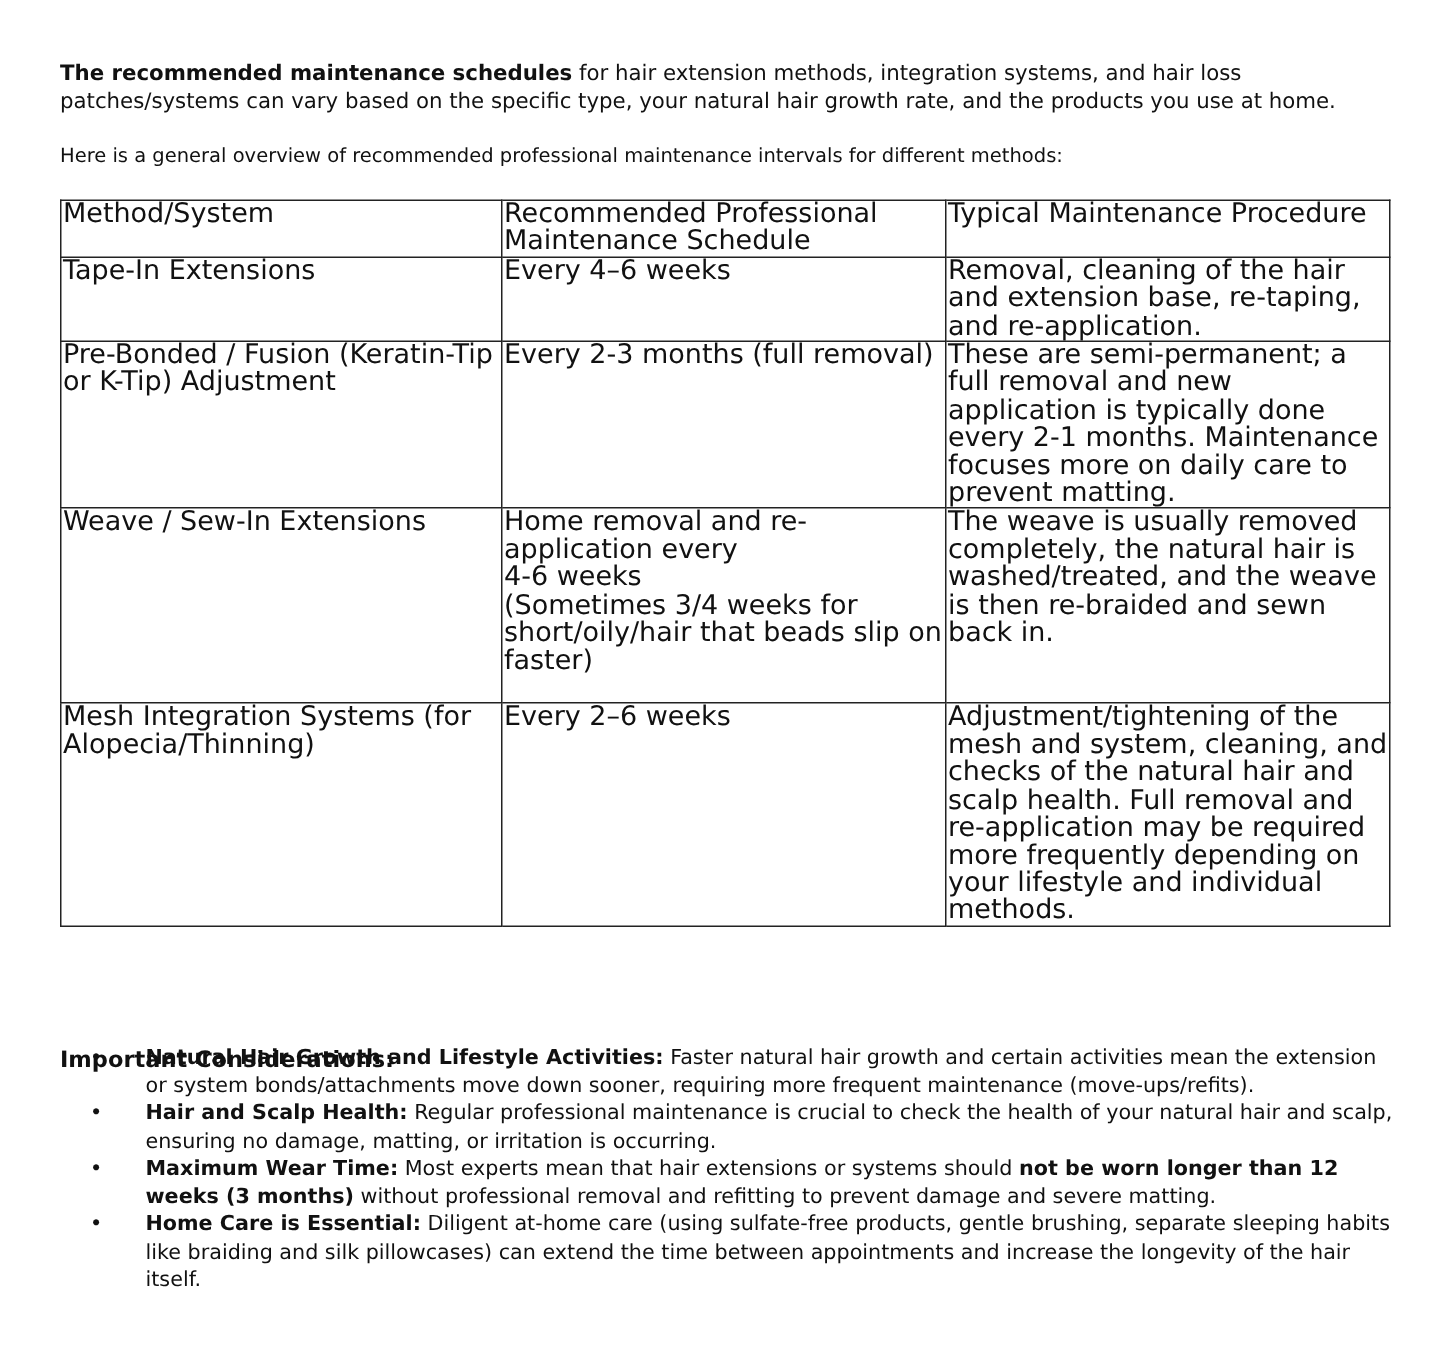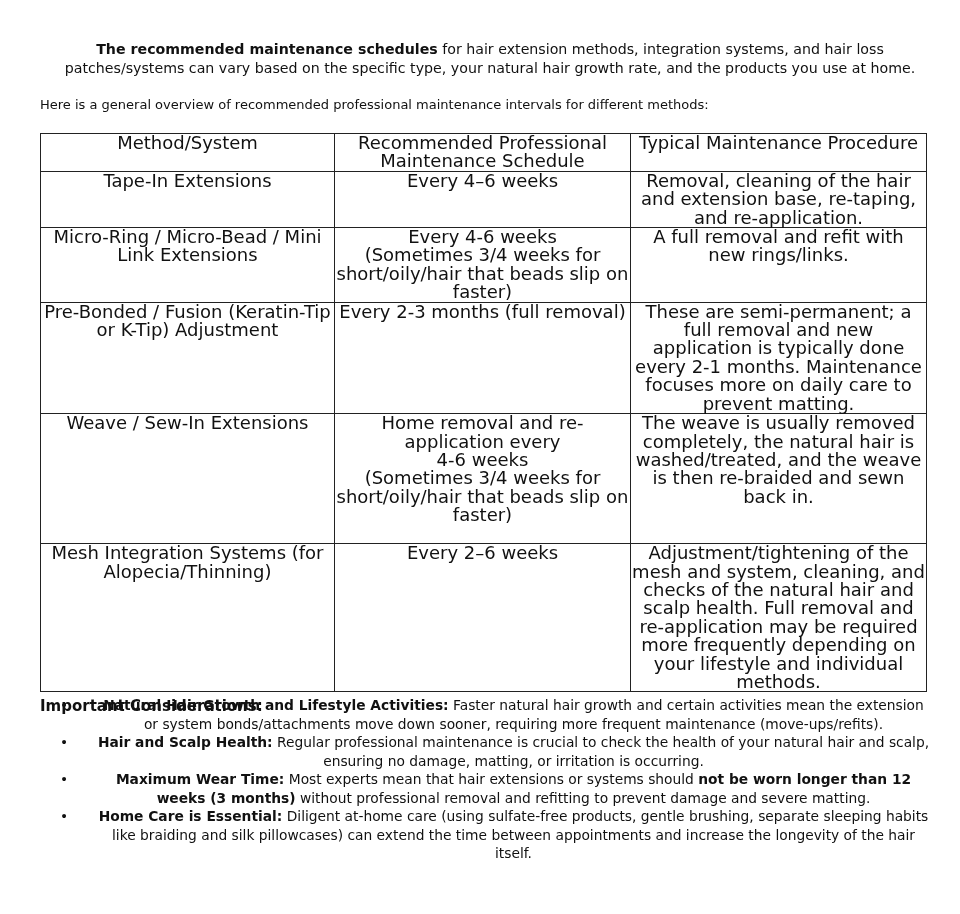--- a/index.html
+++ b/index.html
@@ -1,17 +1,17 @@
 <!DOCTYPE html>
 <html><head>
 <meta charset="utf-8">
 <style>
   html, body { margin:0; padding:0; background:#ffffff; }
   body { width:960px; height:914px; overflow:hidden; font-family:"DejaVu Sans", sans-serif; color:#111; }
-  .page { position:relative; width:960px; height:736px;text-align:center; }
+  .page { position:relative; width:960px; height:736px; }
   .intro { position:absolute; left:40px; top:40px; width:900px; font-size:14.2px; line-height:19px; }
   .intro b { font-weight:bold; }
   .overview { position:absolute; left:40px; top:95px; font-size:13px; line-height:19px; }
   table.sched { position:absolute; left:40px; top:133px; border-collapse:collapse; font-size:18px; line-height:18.4px; table-layout:fixed; }
   table.sched td { border:1.5px solid #222; vertical-align:top; padding:0 1px; }
   table.sched col.c1 { width:294px; }
   table.sched col.c2 { width:296px; }
   table.sched col.c3 { width:296px; }
   .bold { font-weight:normal; }
   .considerations-title { position:absolute; left:40px; top:660px; font-size:15px; font-weight:bold;margin-top:37px; }
@@ -41,25 +41,20 @@
       <td>Method/System</td>
       <td>Recommended Professional Maintenance Schedule</td>
       <td>Typical Maintenance Procedure</td>
     </tr>
     <tr style="height:56px;">
       <td class="bold">Tape-In Extensions</td>
       <td><span>Every </span><span class="bold">4–6 weeks</span></td>
       <td>Removal, cleaning of the hair and extension base, re-taping, and re-application.</td>
     </tr>
     <tr>
-      <td class="bold">Micro-Ring / Micro-Bead / Mini Link Extensions</td>
-      <td><span>Every </span><span class="bold">4-6 weeks</span><br><span>(Sometimes 3/4 weeks for short/oily/hair that beads slip on faster)</span></td>
-      <td>A full removal and refit with new rings/links.</td>
-    </tr>
-    <tr>
       <td class="bold">Pre-Bonded / Fusion (Keratin-Tip or K-Tip) Adjustment</td>
       <td><span>Every </span><span class="bold">2-3 months</span><span> (full removal)</span></td>
       <td>These are semi-permanent; a full removal and new application is typically done every 2-1 months. Maintenance focuses more on daily care to prevent matting.</td>
     </tr>
     <tr style="height:130px;">
       <td class="bold">Weave / Sew-In Extensions</td>
       <td><span>Home removal and re-application every </span><br><span class="bold">4-6 weeks</span><br><span>(Sometimes 3/4 weeks for short/oily/hair that beads slip on faster)</span></td>
       <td>The weave is usually removed completely, the natural hair is washed/treated, and the weave is then re-braided and sewn back in.</td>
     </tr>
     <tr>

